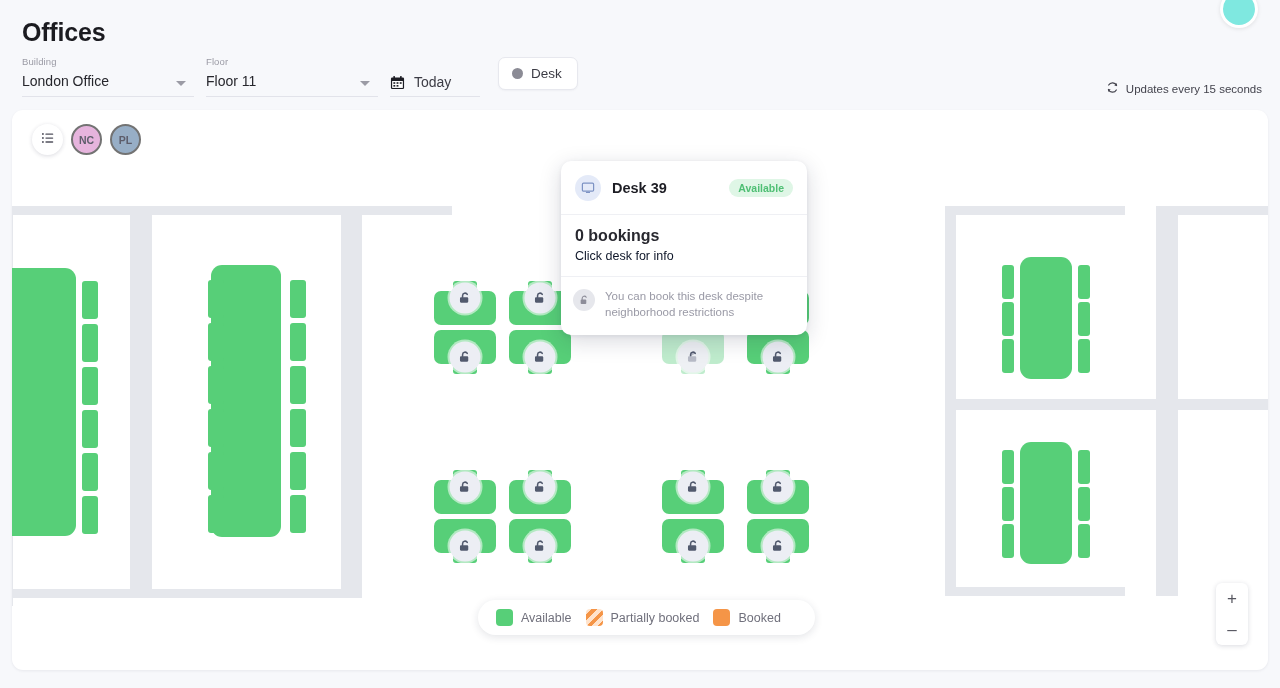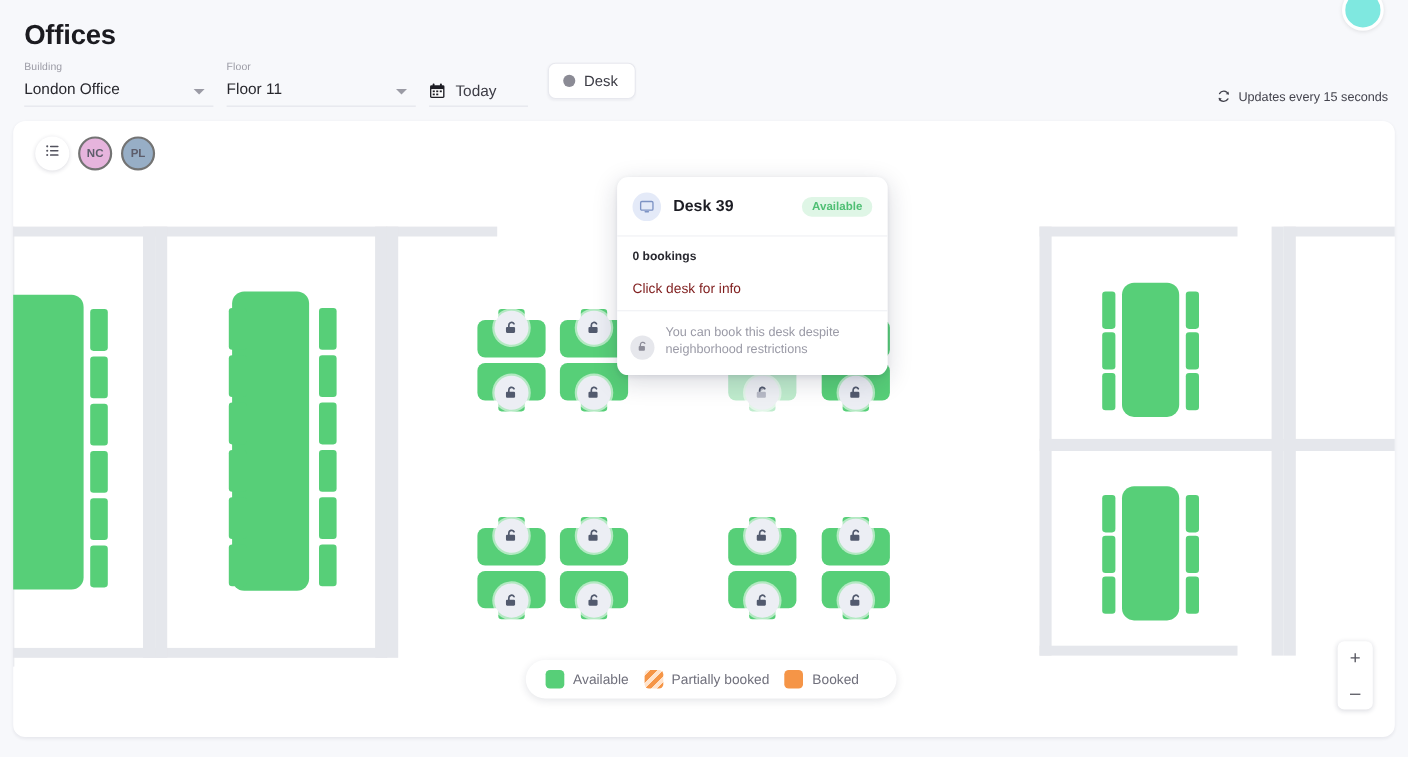--- a/index.html
+++ b/index.html
@@ -147,23 +147,23 @@
     width: 26px; height: 26px; border-radius: 50%;
     background: #e4eaf8; display: flex; align-items: center; justify-content: center;
     flex: none; margin-right: 11px;
   }
   .pop-title { font-size: 14.5px; font-weight: 700; color: #1d1d24; flex: 1; }
   .pop-badge {
     font-size: 10.5px; font-weight: 700; color: #4fbf74;
     background: #dff6e6; border-radius: 9px; padding: 3px 9px;
   }
   .pop-body { padding: 12px 14px 13px 14px; border-bottom: 1px solid #eff0f4; }
-  .pop-b1 { font-size: 11px; font-weight: 700; color: #28282f; margin-bottom: 16px; }
-  .pop-b2 { font-size: 12.5px; color: #7f1d1d; }
-  .pop-foot { display: flex; align-items: flex-end; padding: 12px 14px 14px 12px; }
+  .pop-b1 { font-size: 16px; font-weight: 700; color: #28282f; margin-bottom: 4px; }
+  .pop-b2 { font-size: 12.5px; color: #0f172a; }
+  .pop-foot { display: flex; align-items: flex-start; padding: 12px 14px 14px 12px; }
   .pop-lock {
     width: 22px; height: 22px; border-radius: 50%;
     background: #e6e7ec; display: flex; align-items: center; justify-content: center;
     flex: none; margin-right: 10px;
   }
   .pop-note { font-size: 11.5px; color: #9a9aa6; line-height: 1.38; }
 
   
   .legend {
     position: absolute; left: 478px; top: 600px;

